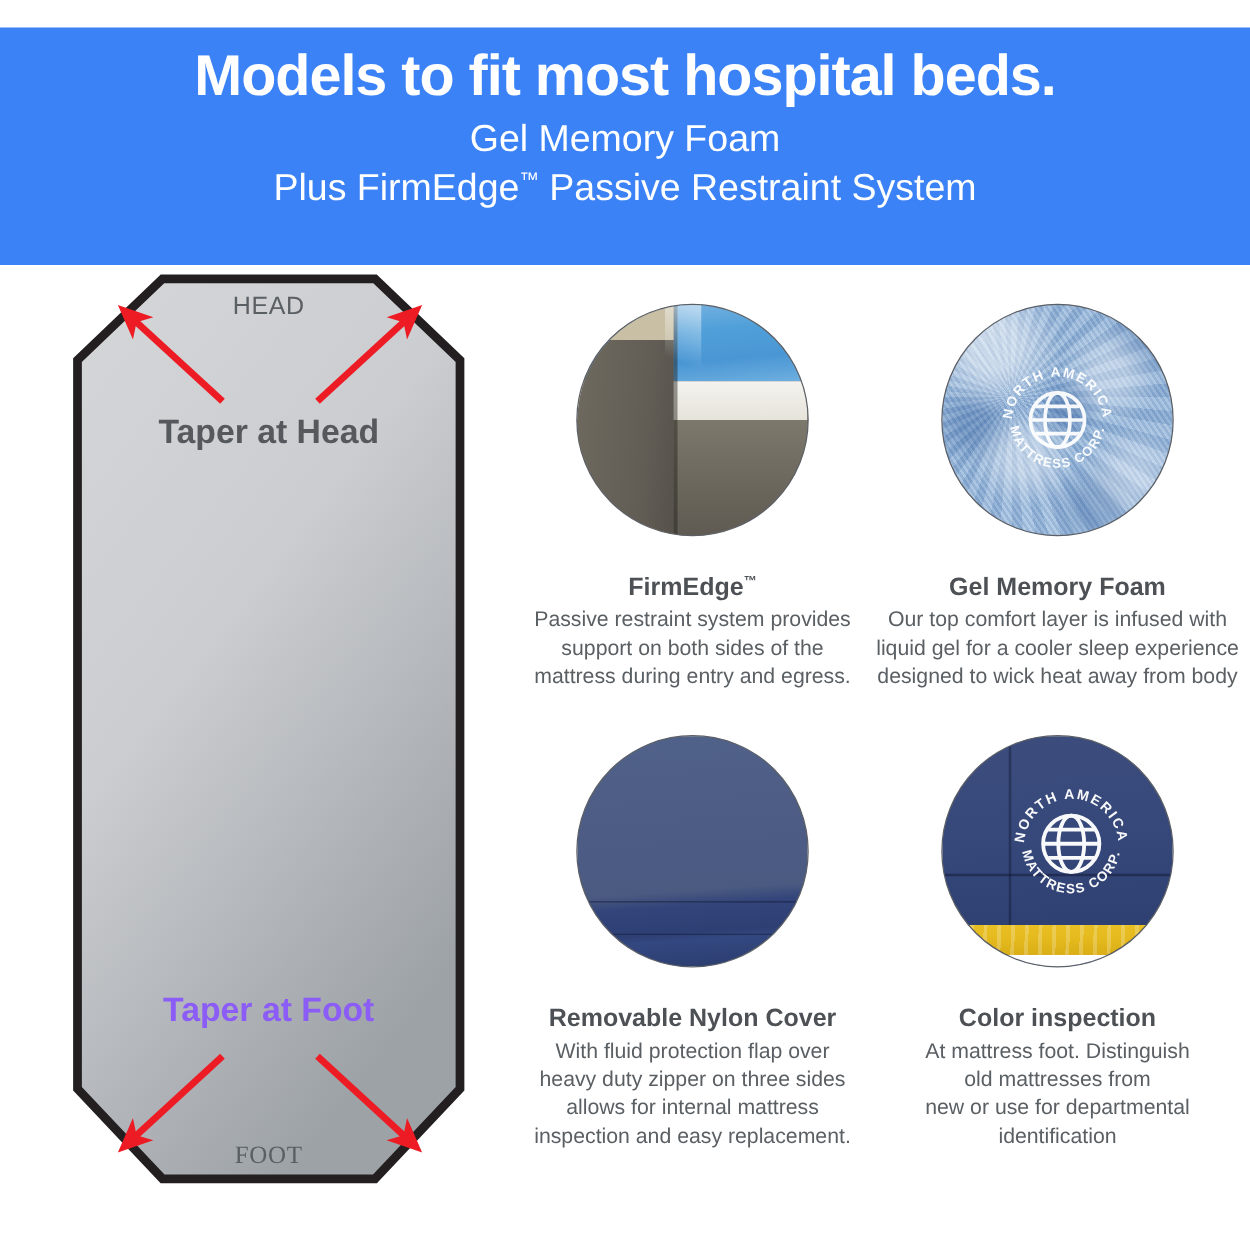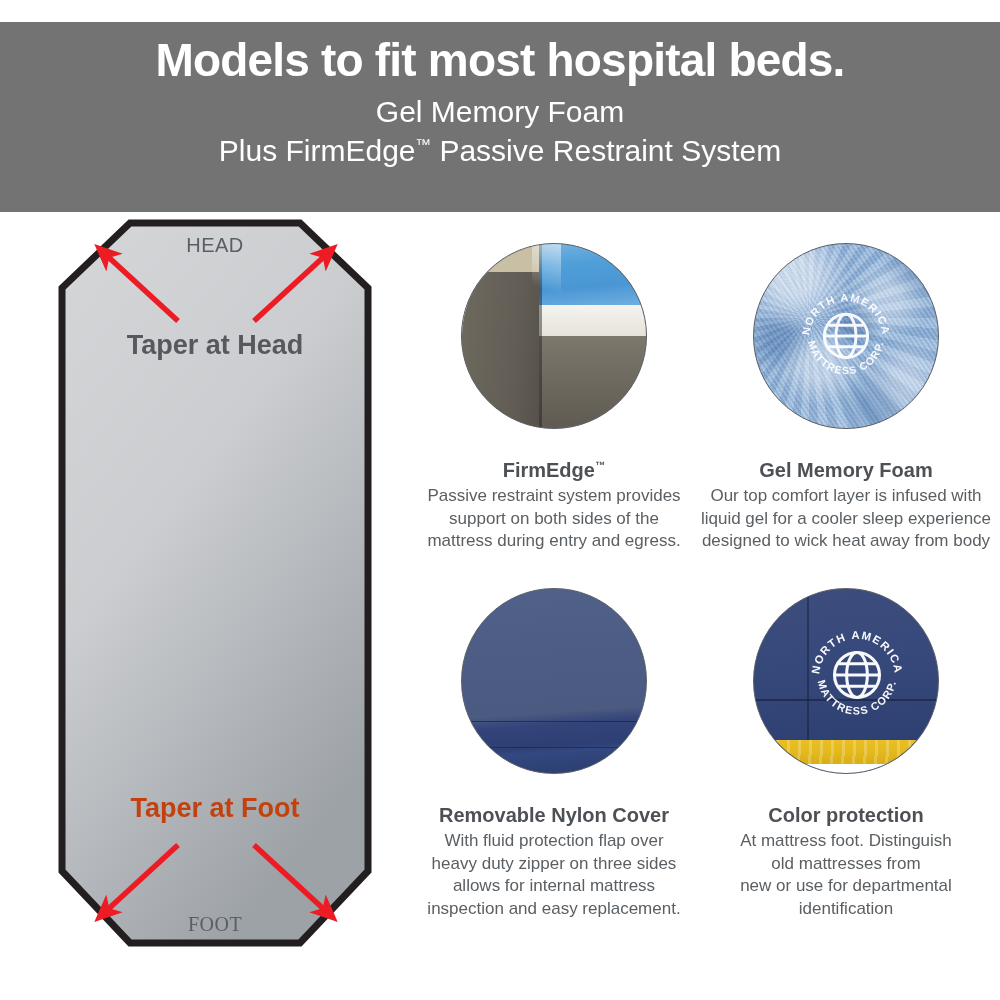--- a/index.html
+++ b/index.html
@@ -15,21 +15,21 @@
     position: relative;
   }
 
   
   #header-banner {
     position: absolute;
     left: 0;
     top: 22px;
     width: 1000px;
     height: 190px;
-    background: #737373;
+    background: #3b82f6;
     text-align: center;
     box-sizing: border-box;
     padding-top: 14px;
   }
   #header-title {
     color: #ffffff;
     font-size: 46px;
     font-weight: bold;
     letter-spacing: -0.8px;
     line-height: 1.05;
@@ -86,21 +86,21 @@
   #label-taper-head {
     top: 114px;
     font-size: 27px;
     font-weight: bold;
     color: #55595D;
   }
   #label-taper-foot {
     top: 577px;
     font-size: 27px;
     font-weight: bold;
-    color: #c2410c;
+    color: #8b5cf6;
   }
   #label-sizes {
     top: 305px;
     font-size: 22px;
     line-height: 1.30;
     color: #5A5F63;
   }
 
   
   #feature-grid {
@@ -361,20 +361,20 @@
           <line x1="39.5" y1="72.5" x2="80.5" y2="72.5"></line>
         </g>
         <text font-family="'Liberation Sans', sans-serif" font-size="12.5" font-weight="bold" fill="#ffffff" letter-spacing="1.6">
           <textPath href="#arcTopC" startOffset="50%" text-anchor="middle">NORTH AMERICA</textPath>
         </text>
         <text font-family="'Liberation Sans', sans-serif" font-size="12" font-weight="bold" fill="#ffffff" letter-spacing="1.4">
           <textPath href="#arcBotC" startOffset="50%" text-anchor="middle">MATTRESS CORP.</textPath>
         </text>
       </svg>
     </div>
-    <div class="feature-title">Color protection</div>
+    <div class="feature-title">Color inspection</div>
     <div class="feature-desc">At mattress foot. Distinguish
 old mattresses from
 new or use for departmental
 identification</div>
   </div>
 
 </div>
 
 </body></html>

